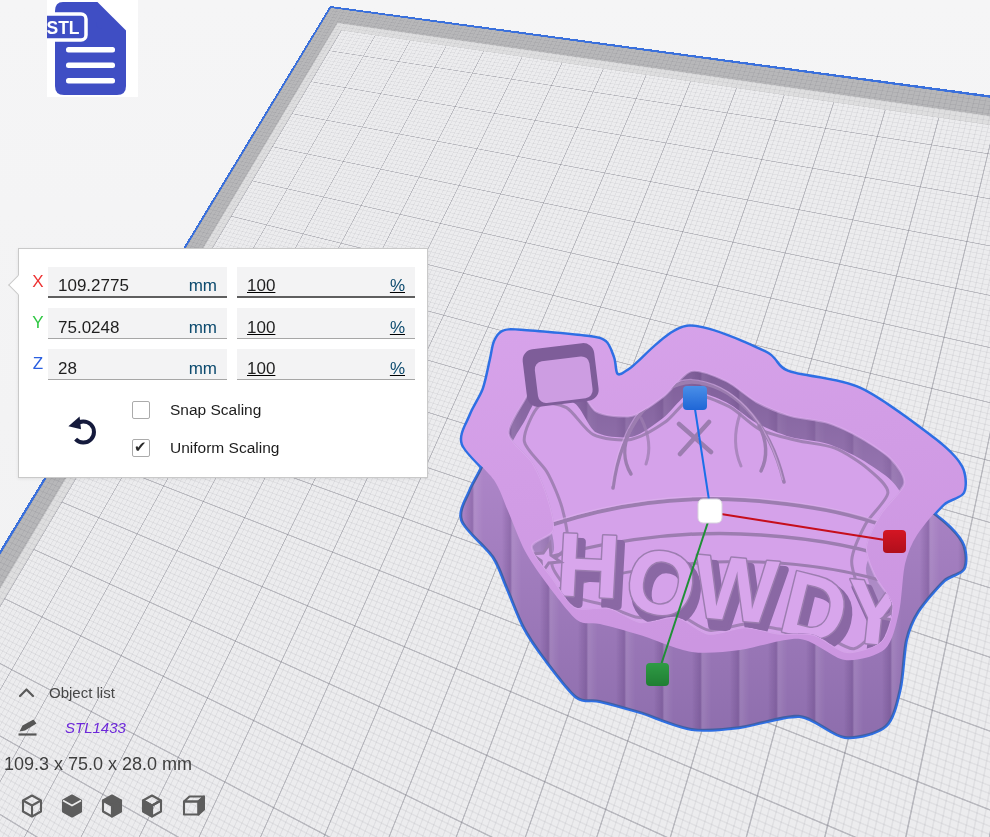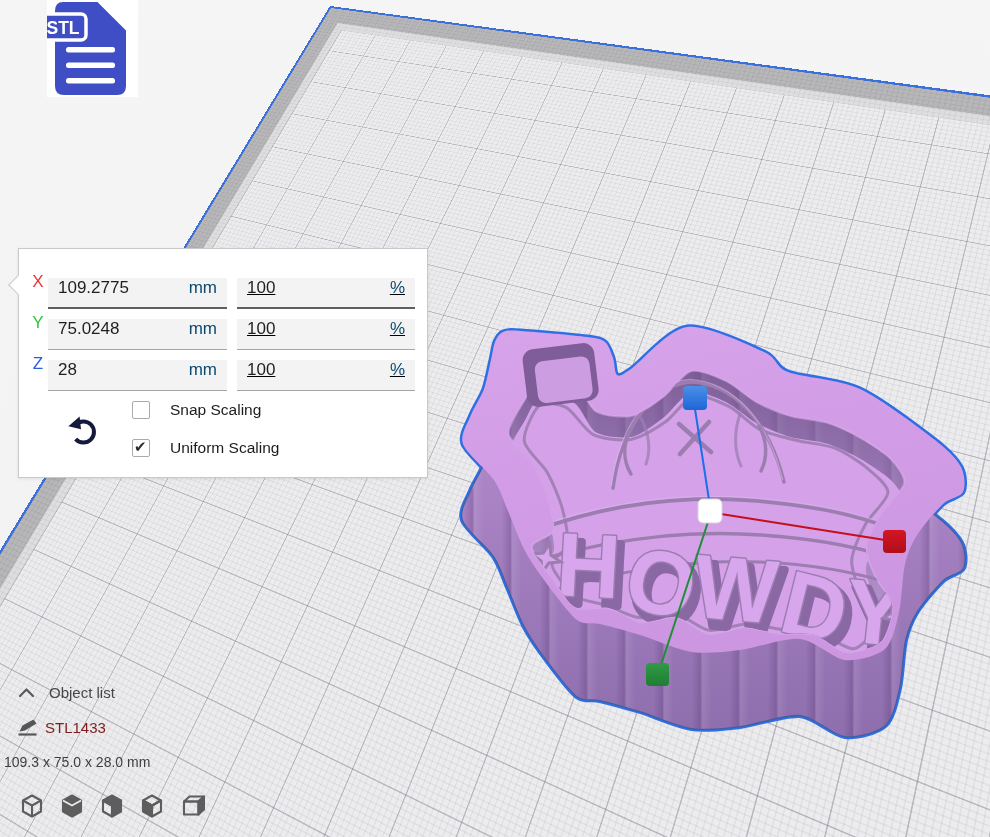--- a/index.html
+++ b/index.html
@@ -34,22 +34,22 @@
   .stl-badge svg { position:absolute; left:0; top:2px; }
 
   
   .panel { position:absolute; left:18px; top:248px; width:410px; height:230px;
       background:#fff; border:1px solid #c9c9c9; box-shadow:0 1px 3px rgba(0,0,0,.08); }
   .panel .pointer { position:absolute; left:-8px; top:29px; width:14px; height:14px; background:#fff;
       border-left:1px solid #c9c9c9; border-bottom:1px solid #c9c9c9; transform:rotate(45deg); }
   .axis-row { position:absolute; left:0; width:100%; height:31px; }
   .axis-row .axis-label { position:absolute; left:11px; top:0; width:16px; height:31px;
       font-size:17px; line-height:31px; text-align:center; }
-  .field { position:absolute; top:12px; height:31px; background:#f3f3f4; border-bottom:1px solid #a6a6a6;
-      display:flex; align-items:flex-start; padding:0 10px;gap:44px; }
+  .field { position:absolute; top:1px; height:31px; background:#f3f3f4; border-bottom:1px solid #a6a6a6;
+      display:flex; align-items:flex-end; padding:0 10px;gap:44px; }
   .field.f-mm { left:29px; width:179px; }
   .field.f-pct { left:218px; width:178px;text-decoration:underline; }
   .axis-row.focused .field { border-bottom:2px solid #5f5f5f; }
   .field input { flex:1 1 auto; min-width:0; border:none; background:transparent; outline:none;
       font-family:"Liberation Sans",sans-serif; font-size:17px; color:#1f1f1f; }
   .field .suffix { flex:0 0 auto; font-size:17px; color:#0c4a6e; }
   .row-x { top:17px; } .row-y { top:58px; } .row-z { top:99px; }
 
   .reset-btn { position:absolute; left:46px; top:164px; width:36px; height:36px; cursor:pointer; }
   .check-row { position:absolute; left:113px; height:18px; display:flex; align-items:center; }
@@ -59,22 +59,22 @@
   .checkbox .mark { display:none; position:absolute; left:1px; top:-2px; font-size:15px; color:#2b2b2b; }
   .checkbox.checked .mark { display:block; }
   .check-row .check-label { margin-left:20px; font-size:15.5px; color:#1c1c1c; white-space:nowrap; }
 
   
   .hud { position:absolute; left:0; top:0; width:300px; height:837px; pointer-events:none; }
   .hud > * { pointer-events:auto; }
   .objlist-header { position:absolute; left:18px; top:684px; display:flex; align-items:center; }
   .objlist-header .hdr-label { margin-left:14px; font-size:15px; color:#474747; }
   .objlist-item { position:absolute; left:18px; top:719px; display:flex; align-items:center; }
-  .objlist-item .item-label { margin-left:7px; font-size:15px; color:#7f1d1d; }
-  .dims-label { position:absolute; left:4px; top:754px; font-size:14px; color:#3e3e3e; }
+  .objlist-item .item-label { margin-left:27px; font-size:15px; color:#6d28d9;font-style:italic; }
+  .dims-label { position:absolute; left:4px; top:754px; font-size:18px; color:#3e3e3e; }
   .meshtype-row { position:absolute; left:19px; top:793px; display:flex; }
   .meshtype-row .mt-btn { width:26px; height:26px; margin-right:14px; cursor:pointer; }
 </style>
 </head>
 <body>
 
 <div class="viewport">
   <div class="plate-transform">
     <div class="plate">
       <div class="plate-margin"></div>

